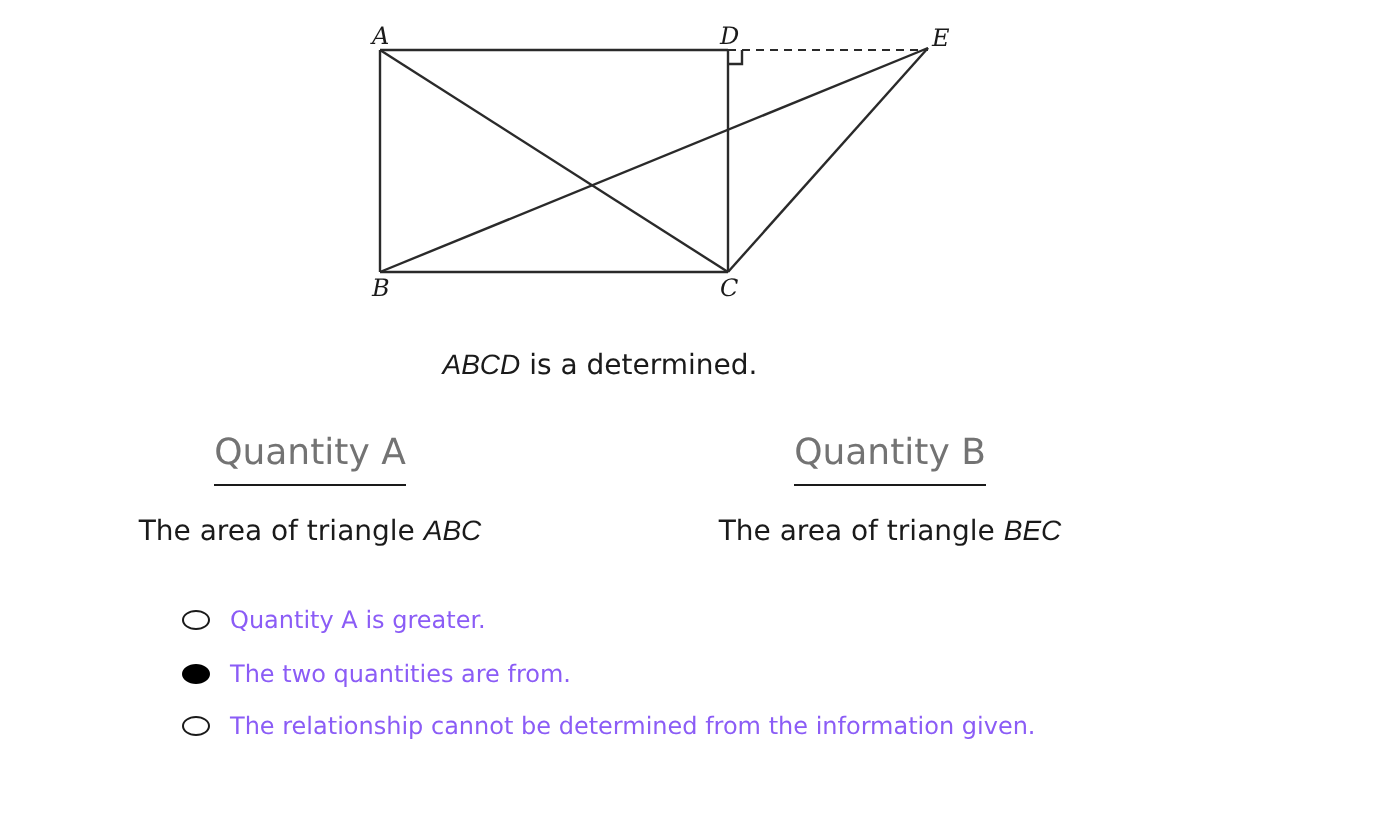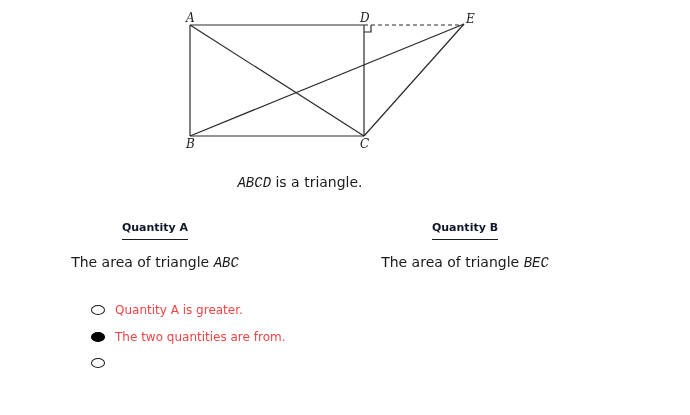--- a/index.html
+++ b/index.html
@@ -33,51 +33,51 @@
       stroke-dasharray: 4 3;
       fill: none;
     }
     .fig-label {
       font-family: "DejaVu Serif", serif;
       font-style: italic;
       font-size: 12px;
       fill: #1a1a1a;
     }
     .math {
-      font-family: Liberation Mono, monospace;
+      font-family: Liberation Sans, sans-serif;
       font-style: italic;
     }
     #caption {
       position: absolute;
       left: 0;
       width: 600px;
       top: 174px;
       text-align: center;
       font-size: 14px;
     }
     .qcol {
       position: absolute;
       top: 216px;
       text-align: center;
     }
     .qhead {
       display: inline-block;
-      font-size: 11px;
-      font-weight: bold;
+      font-size: 18px;
+      font-weight: normal;
       padding-bottom: 5px;
       border-bottom: 1.5px solid #1a1a1a;
-      color: #0f172a;
+      color: #737373;
     }
     .qtext {
       margin-top: 14px;
       font-size: 14px;
       white-space: nowrap;
     }
     #qa { left: 60px; width: 190px; }
-    #qb { left: 350px; width: 190px; margin-left: 20px; }
+    #qb { left: 350px; width: 190px; }
     #options {
       position: absolute;
       left: 91px;
       top: 297px;
     }
     .option {
       display: flex;
       align-items: center;
       height: 26.5px;
       cursor: pointer;
@@ -90,21 +90,21 @@
       box-sizing: border-box;
       margin-right: 10px;
       flex: 0 0 auto;
     }
     .radio.checked {
       background: #000000;
       border-color: #000000;
     }
     .opt-label {
       font-size: 12px;
-      color: #ef4444;
+      color: #8b5cf6;
       white-space: nowrap;
     }
   </style>
 </head>
 <body>
 
 <svg id="figure" viewBox="0 0 690 160">
 
   <line class="fig-line" x1="190" y1="25" x2="364" y2="25"></line>
   <line class="fig-line" x1="190" y1="25" x2="190" y2="136"></line>
@@ -121,21 +121,21 @@
   <polyline class="fig-line" points="364,32 371,32 371,25"></polyline>
 
   <text class="fig-label" x="186" y="22">A</text>
   <text class="fig-label" x="360" y="22">D</text>
   <text class="fig-label" x="466" y="23">E</text>
   <text class="fig-label" x="186" y="148">B</text>
   <text class="fig-label" x="360" y="148">C</text>
 </svg>
 
 <div id="caption">
-  <span class="math">ABCD</span><span> is a triangle.</span>
+  <span class="math">ABCD</span><span> is a determined.</span>
 </div>
 
 <div class="qcol" id="qa">
   <div class="qhead">Quantity A</div>
   <div class="qtext">
     <span>The area of triangle </span><span class="math">ABC</span>
   </div>
 </div>
 
 <div class="qcol" id="qb">
@@ -149,14 +149,15 @@
   <div class="option">
     <span class="radio"></span>
     <span class="opt-label">Quantity A is greater.</span>
   </div>
   <div class="option">
     <span class="radio checked"></span>
     <span class="opt-label">The two quantities are from.</span>
   </div>
   <div class="option">
     <span class="radio"></span>
+    <span class="opt-label">The relationship cannot be determined from the information given.</span>
   </div>
 </div>
 
 </body></html>

